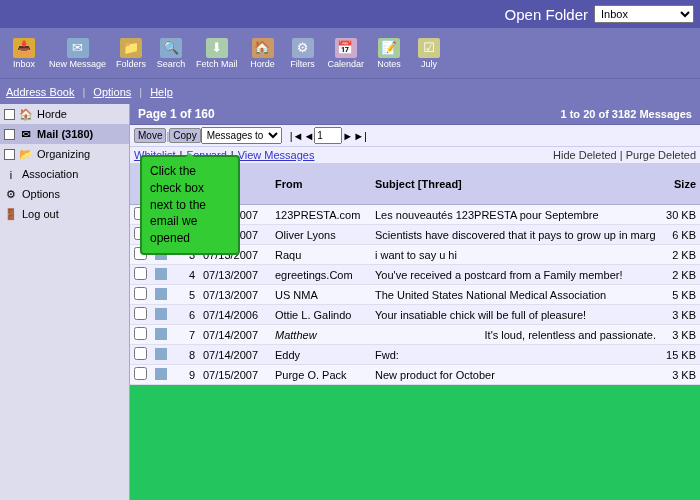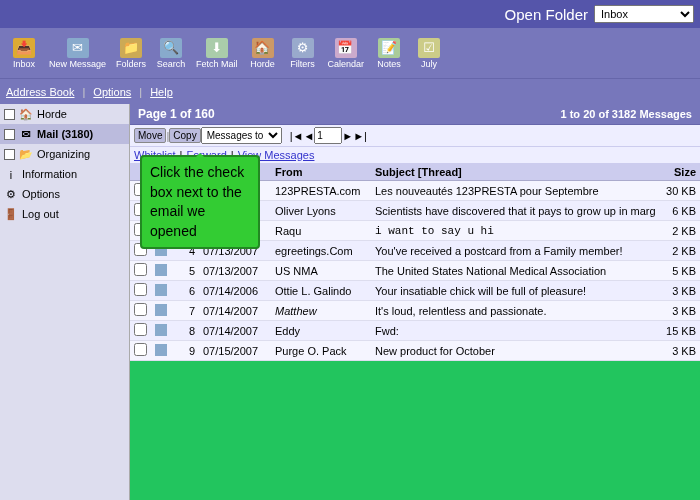--- a/index.html
+++ b/index.html
@@ -214,21 +214,21 @@
       width: 100%;
       border-collapse: collapse;
       font-size: 11px;
     }
     thead tr {
       background: #ccccee;
       border-bottom: 1px solid #aaaacc;
     }
     thead th {
       text-align: left;
-      padding: 2px 4px;
+      padding: 14px 4px;
       font-weight: bold;
       color: #000;
       white-space: nowrap;
     }
     tbody tr {
       border-bottom: 1px solid #ddddee;
       background: #f5f5ff;
     }
     tbody tr:nth-child(even) { background: #eeeeff; }
     tbody td {
@@ -256,24 +256,24 @@
     .row-icon.envelope { background: #88aacc; }
 
     
     .tooltip {
       position: absolute;
       left: 140px;
       top: 155px;
       background: #33cc33;
       border: 2px solid #228822;
       color: #000;
-      font-size: 14px;
+      font-size: 12px;
       padding: 6px 8px;
       border-radius: 4px;
-      width: 120px;
+      width: 100px;
       z-index: 10;
       line-height: 1.4;
     }
     .tooltip::after {
       content: '';
       position: absolute;
       top: -8px;
       left: 50%;
       transform: translateX(-50%);
       border: 4px solid transparent;
@@ -357,21 +357,21 @@
         <span class="si-icon">✉</span>
         <span>Mail (3180)</span>
       </div>
       <div class="sidebar-item">
         <span class="sidebar-checkbox"></span>
         <span class="si-icon">📂</span>
         <span>Organizing</span>
       </div>
       <div class="sidebar-item">
         <span class="si-icon">ℹ</span>
-        <span>Information</span>
+        <span>Association</span>
       </div>
       <div class="sidebar-item">
         <span class="si-icon">⚙</span>
         <span>Options</span>
       </div>
       <div class="sidebar-item">
         <span class="si-icon">🚪</span>
         <span>Log out</span>
       </div>
     </div>
@@ -396,20 +396,21 @@
       <input type="text" value="1" style="width: 28px;">
       <span>►►|</span>
     </div>
 
     <div class="filter-bar">
       <a>Whitelist</a>
       <span>|</span>
       <a>Forward</a>
       <span>|</span>
       <a>View Messages</a>
+      <span class="filter-right">Hide Deleted | Purge Deleted</span>
     </div>
 
     <div class="email-table">
       <table>
         <thead>
           <tr>
             <th class="col-check"></th>
             <th class="col-icons"></th>
             <th class="col-num">#</th>
             <th class="col-date">Date</th>
@@ -442,21 +443,21 @@
     <td class="col-size">6 KB</td>
   </tr>
             <tr>
     <td class="col-check"><input type="checkbox" style=""></td>
     <td class="col-icons">
       <span class="row-icon envelope"></span>
     </td>
     <td class="col-num">3</td>
     <td class="col-date">07/13/2007</td>
     <td class="col-from" style="max-width:100px;overflow:hidden;text-overflow:ellipsis;margin-left:9px;">Raqu</td>
-    <td class="col-subject" style="max-width:220px;overflow:hidden;text-overflow:ellipsis;font-family:Liberation Mono, monospace;">i want to say u hi</td>
+    <td class="col-subject" style="max-width:220px;overflow:hidden;text-overflow:ellipsis;">i want to say u hi</td>
     <td class="col-size">2 KB</td>
   </tr>
             <tr>
     <td class="col-check"><input type="checkbox" style=""></td>
     <td class="col-icons">
       <span class="row-icon envelope"></span>
     </td>
     <td class="col-num">4</td>
     <td class="col-date">07/13/2007</td>
     <td class="col-from" style="max-width:100px;overflow:hidden;text-overflow:ellipsis;">egreetings.Com</td>
@@ -486,21 +487,21 @@
     <td class="col-size">3 KB</td>
   </tr>
             <tr>
     <td class="col-check"><input type="checkbox" style=""></td>
     <td class="col-icons">
       <span class="row-icon envelope"></span>
     </td>
     <td class="col-num">7</td>
     <td class="col-date">07/14/2007</td>
     <td class="col-from" style="max-width:100px;overflow:hidden;text-overflow:ellipsis;font-style:italic;">Matthew</td>
-    <td class="col-subject" style="max-width:220px;overflow:hidden;text-overflow:ellipsis;">It's loud, relentless and passionate.</td>
+    <td class="col-subject" style="max-width:220px;overflow:hidden;text-overflow:ellipsis;text-align:right;">It's loud, relentless and passionate.</td>
     <td class="col-size">3 KB</td>
   </tr>
             <tr>
     <td class="col-check"><input type="checkbox" style=""></td>
     <td class="col-icons">
       <span class="row-icon envelope"></span>
     </td>
     <td class="col-num">8</td>
     <td class="col-date">07/14/2007</td>
     <td class="col-from" style="max-width:100px;overflow:hidden;text-overflow:ellipsis;">Eddy</td>

